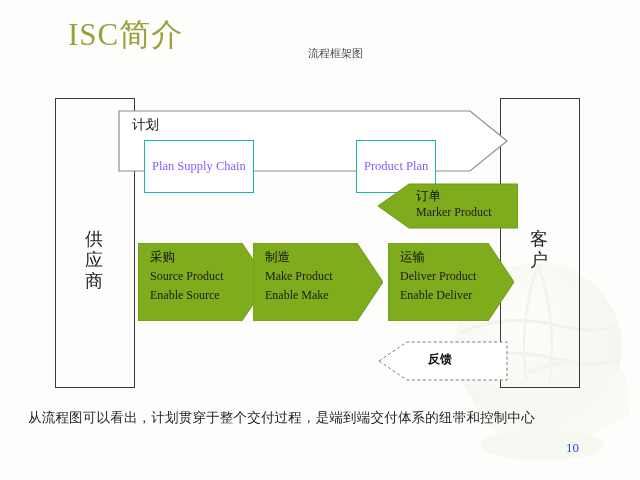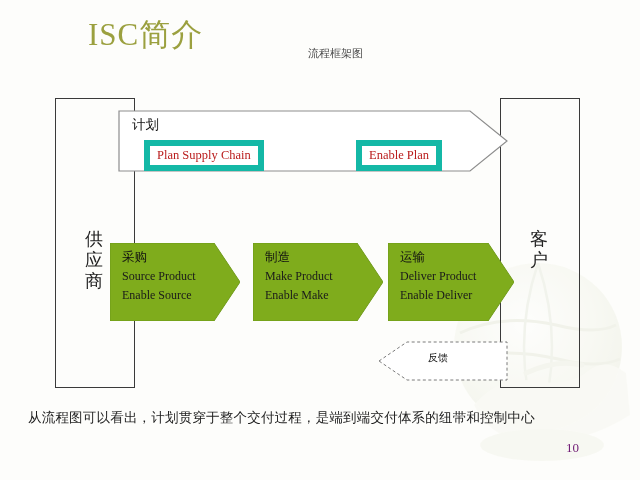--- a/index.html
+++ b/index.html
@@ -35,21 +35,20 @@
   
   #title {
     position: absolute;
     left: 68px;
     top: 14px;
     font-size: 31px;
     letter-spacing: 1px;
     color: #9ba03f;
     font-family: "Liberation Serif", "DejaVu Serif", serif;
     white-space: nowrap;
-    margin-left: 20px;
   }
   #subtitle {
     position: absolute;
     left: 308px;
     top: 46px;
     font-size: 11px;
     color: #4a4a4a;
     font-family: "DejaVu Sans", "Liberation Sans", sans-serif;
     white-space: nowrap;
   }
@@ -102,66 +101,66 @@
     color: #1a1a1a;
     font-family: "Liberation Serif", "DejaVu Serif", serif;
     white-space: nowrap;
   }
 
   
   #plan-arrow { left: 118px; top: 110px; width: 390px; height: 68px; }
   #plan-arrow .cn { left: 14px; top: 6px; font-size: 13.5px; }
   .plan-chip {
     position: absolute;
-    border: 6px solid #14b8a6;
+    border: 1px solid #14b8a6;
     background: #ffffff;
     font-family: "Liberation Serif", "DejaVu Serif", serif;
     font-size: 12.5px;
-    color: #b91c1c;
-    padding: 2px 7px;
+    color: #8b5cf6;
+    padding: 18px 7px;
     white-space: nowrap;
   }
   #chip-plan-supply { left: 26px;  top: 30px; }
   #chip-enable-plan { left: 238px; top: 30px; }
 
   
   #order-arrow    { left: 378px; top: 183px; width: 140px; height: 46px; }
   #order-arrow .cn { left: 38px; top: 5px; }
   #order-arrow .en { left: 38px; top: 22px; }
 
-  #source-arrow   { left: 110px; top: 243px; width: 130px; height: 88px; }
+  #source-arrow   { left: 138px; top: 243px; width: 130px; height: 88px; }
   #make-arrow     { left: 253px; top: 243px; width: 130px; height: 57px; }
   #deliver-arrow  { left: 388px; top: 243px; width: 126px; height: 78px; }
   .proc .cn { left: 12px; top: 6px; }
   .proc .en.l1 { left: 12px; top: 26px; font-family: Liberation Serif, serif; }
   .proc .en.l2 { left: 12px; top: 45px; }
 
   
   #feedback-arrow { left: 378px; top: 340px; width: 130px; height: 42px; }
   #feedback-arrow .cn {
-    left: 50px; top: 11px; font-size: 10px;
+    left: 50px; top: 11px; font-size: 12px; font-weight: bold;
   }
 
   
   #caption {
     position: absolute;
     left: 28px;
     top: 409px;
     font-size: 13.5px;
     color: #1d1d1d;
     font-family: "DejaVu Sans", "Liberation Sans", sans-serif;
     letter-spacing: 0.2px;
     white-space: nowrap;
   }
   #page-number {
     position: absolute;
     left: 566px;
     top: 440px;
     font-size: 13px;
-    color: #701a75;
+    color: #1d4ed8;
     font-family: "Liberation Serif", "DejaVu Serif", serif;
   }
 </style>
 </head>
 <body>
 
 <div id="slide">
 
   <svg id="watermark" viewBox="0 0 220 215" xmlns="http://www.w3.org/2000/svg">
     <defs>
@@ -197,24 +196,33 @@
     <span>户</span>
   </div>
 
   <div class="arrow" id="plan-arrow">
     <svg width="390" height="62" viewBox="0 0 390 62" xmlns="http://www.w3.org/2000/svg">
       <polygon points="1,1 352,1 389,31 352,61 1,61" fill="#ffffff" stroke="#8d8d8d" stroke-width="1.2"></polygon>
     </svg>
     <div class="txt">
       <div class="cn">计划</div>
       <div class="plan-chip" id="chip-plan-supply">Plan Supply Chain</div>
-      <div class="plan-chip" id="chip-enable-plan">Enable Plan</div>
-    </div>
-  </div>
-
+      <div class="plan-chip" id="chip-enable-plan">Product Plan</div>
+    </div>
+  </div>
+
+  <div class="arrow" id="order-arrow">
+    <svg width="140" height="46" viewBox="0 0 140 46" xmlns="http://www.w3.org/2000/svg">
+      <polygon points="0,23 31,1 140,1 140,45 31,45" fill="#7fac1c" stroke="#6f9a18" stroke-width="1"></polygon>
+    </svg>
+    <div class="txt">
+      <div class="cn">订单</div>
+      <div class="en">Marker Product</div>
+    </div>
+  </div>
 
   <div class="arrow proc" id="source-arrow">
     <svg width="130" height="78" viewBox="0 0 130 78" xmlns="http://www.w3.org/2000/svg">
       <polygon points="0,0 104,0 130,39 104,78 0,78" fill="#7fac1c" stroke="#6f9a18" stroke-width="1"></polygon>
     </svg>
     <div class="txt">
       <div class="cn">采购</div>
       <div class="en l1">Source Product</div>
       <div class="en l2">Enable Source</div>
     </div>

